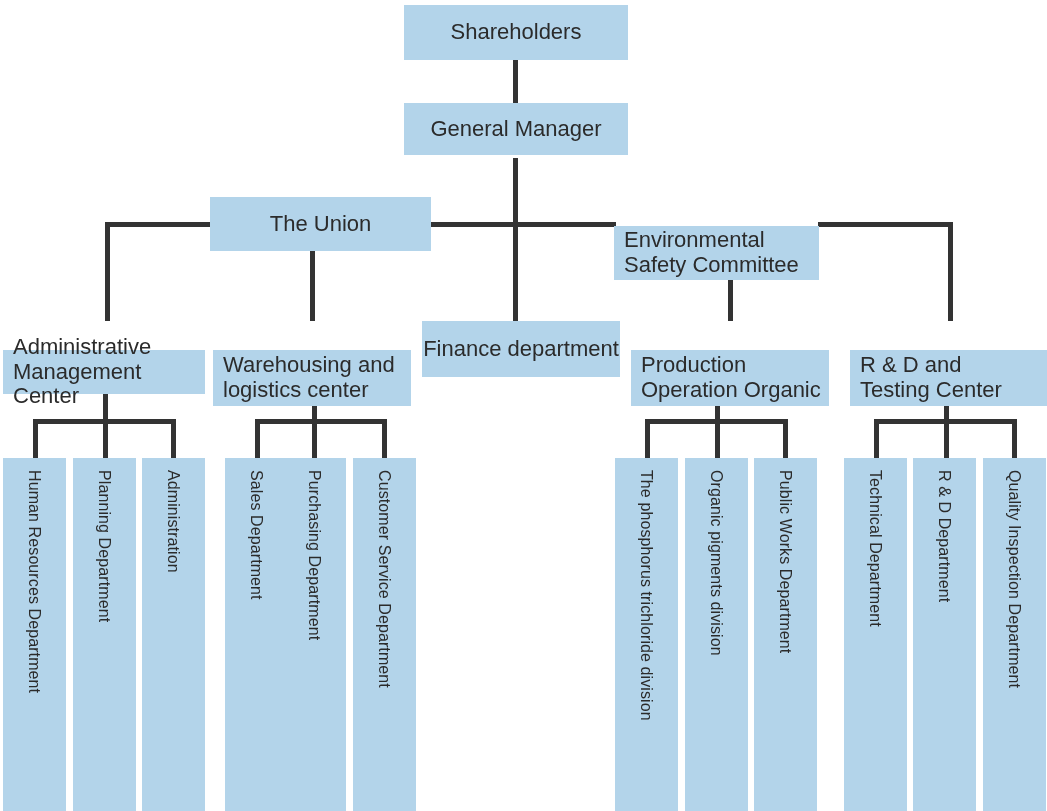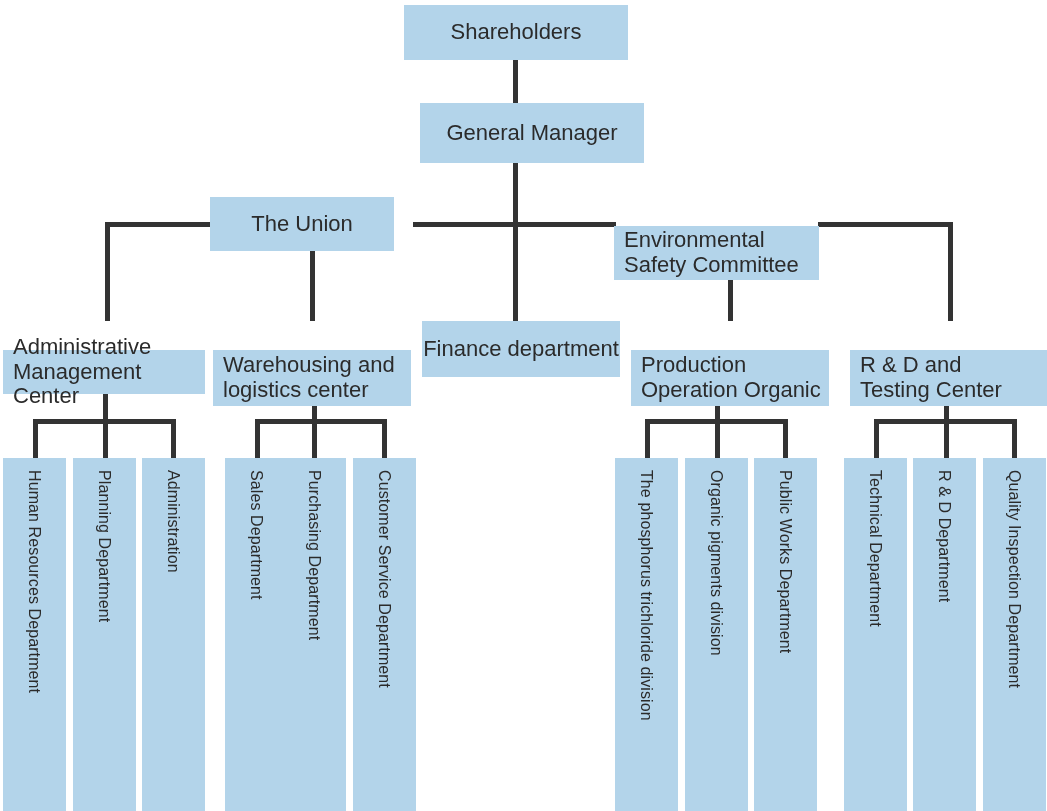--- a/index.html
+++ b/index.html
@@ -111,25 +111,25 @@
   <div class="line" style="left:944px; top:377px; width:5px; height:47px;"></div>
   <div class="line" style="left:874px; top:419px; width:143px; height:5px;"></div>
   <div class="line" style="left:874px; top:419px; width:5px; height:39px;"></div>
   <div class="line" style="left:944px; top:419px; width:5px; height:39px;"></div>
   <div class="line" style="left:1012px; top:419px; width:5px; height:39px;"></div>
 
   <div class="node hbox center" style="left:404px; top:5px; width:224px; height:55px;">
     <span class="node-label">Shareholders</span>
   </div>
 
-  <div class="node hbox center" style="left:420px; top:103px; width:224px; height:60px;">
+  <div class="node hbox center" style="left:404px; top:103px; width:224px; height:52px;">
     <span class="node-label">General Manager</span>
   </div>
 
-  <div class="node hbox center" style="left:210px; top:197px; width:184px; height:54px;">
+  <div class="node hbox center" style="left:210px; top:197px; width:221px; height:54px;">
     <span class="node-label">The Union</span>
   </div>
 
   <div class="node hbox pad" style="left:614px; top:197px; width:205px; height:54px;">
     <span class="node-label">Environmental
 Safety Committee</span>
   </div>
 
   <div class="node hbox pad" style="left:3px; top:321px; width:202px; height:44px;">
     <span class="node-label">Administrative

